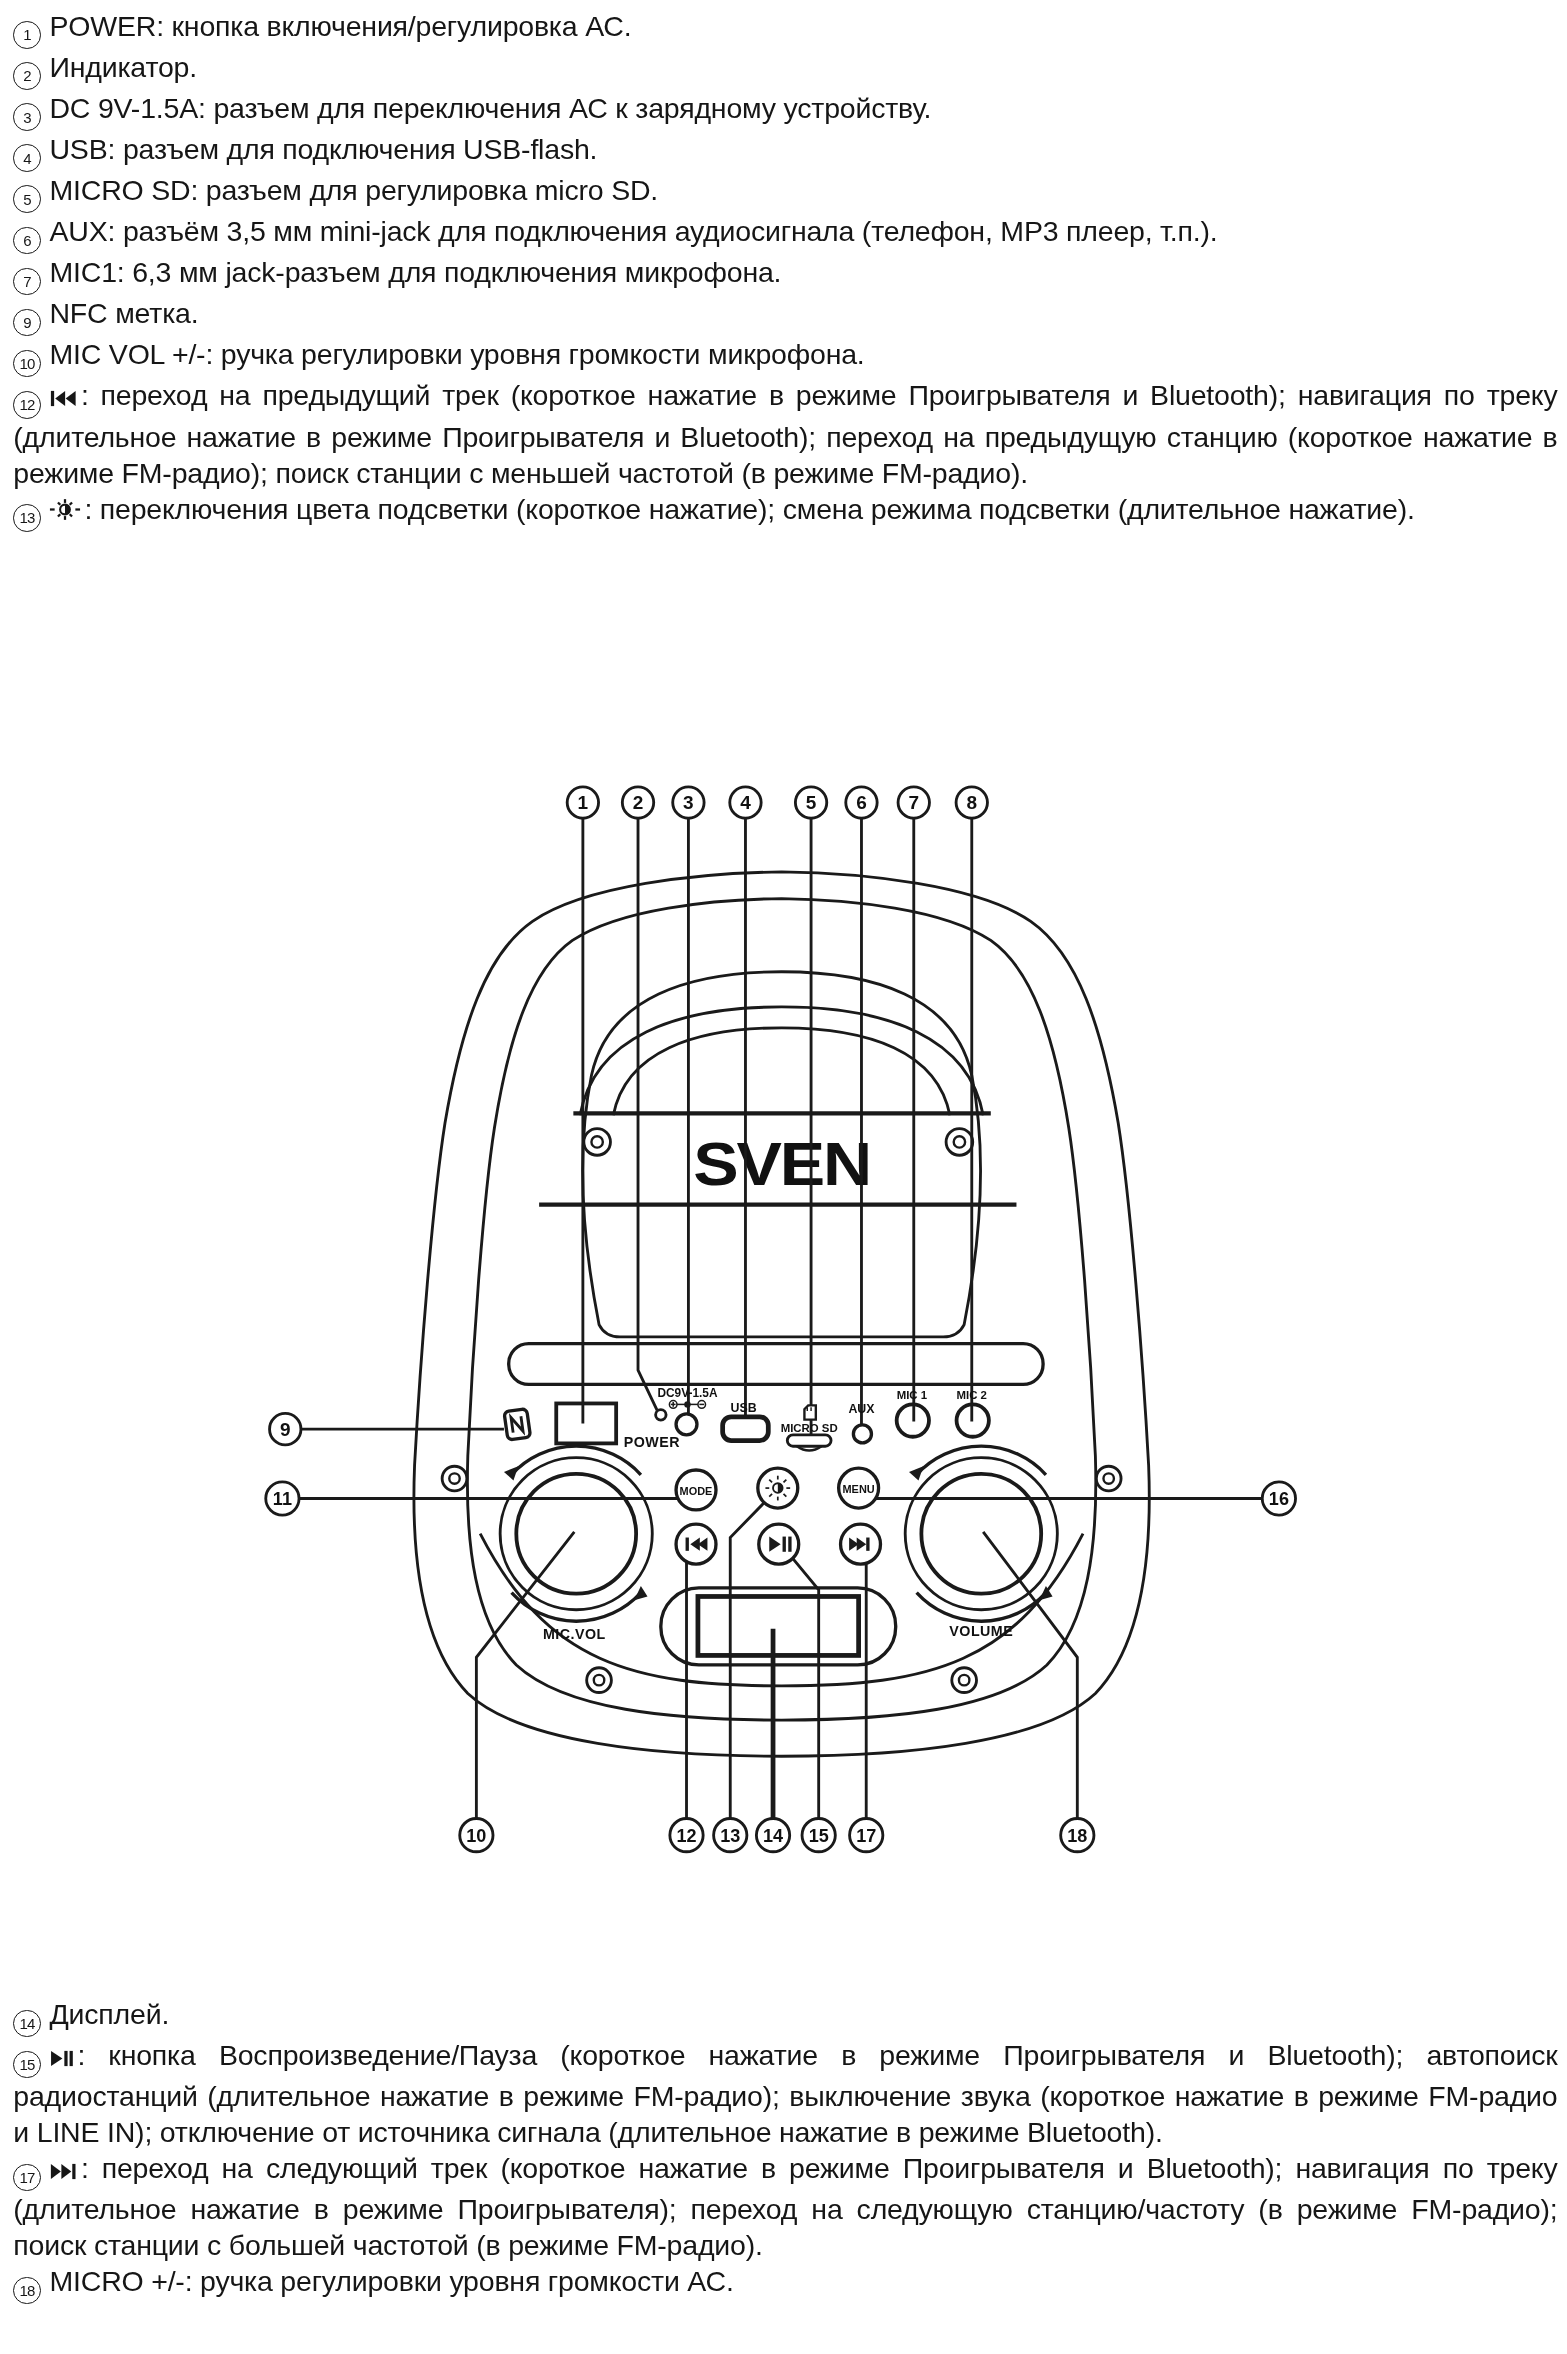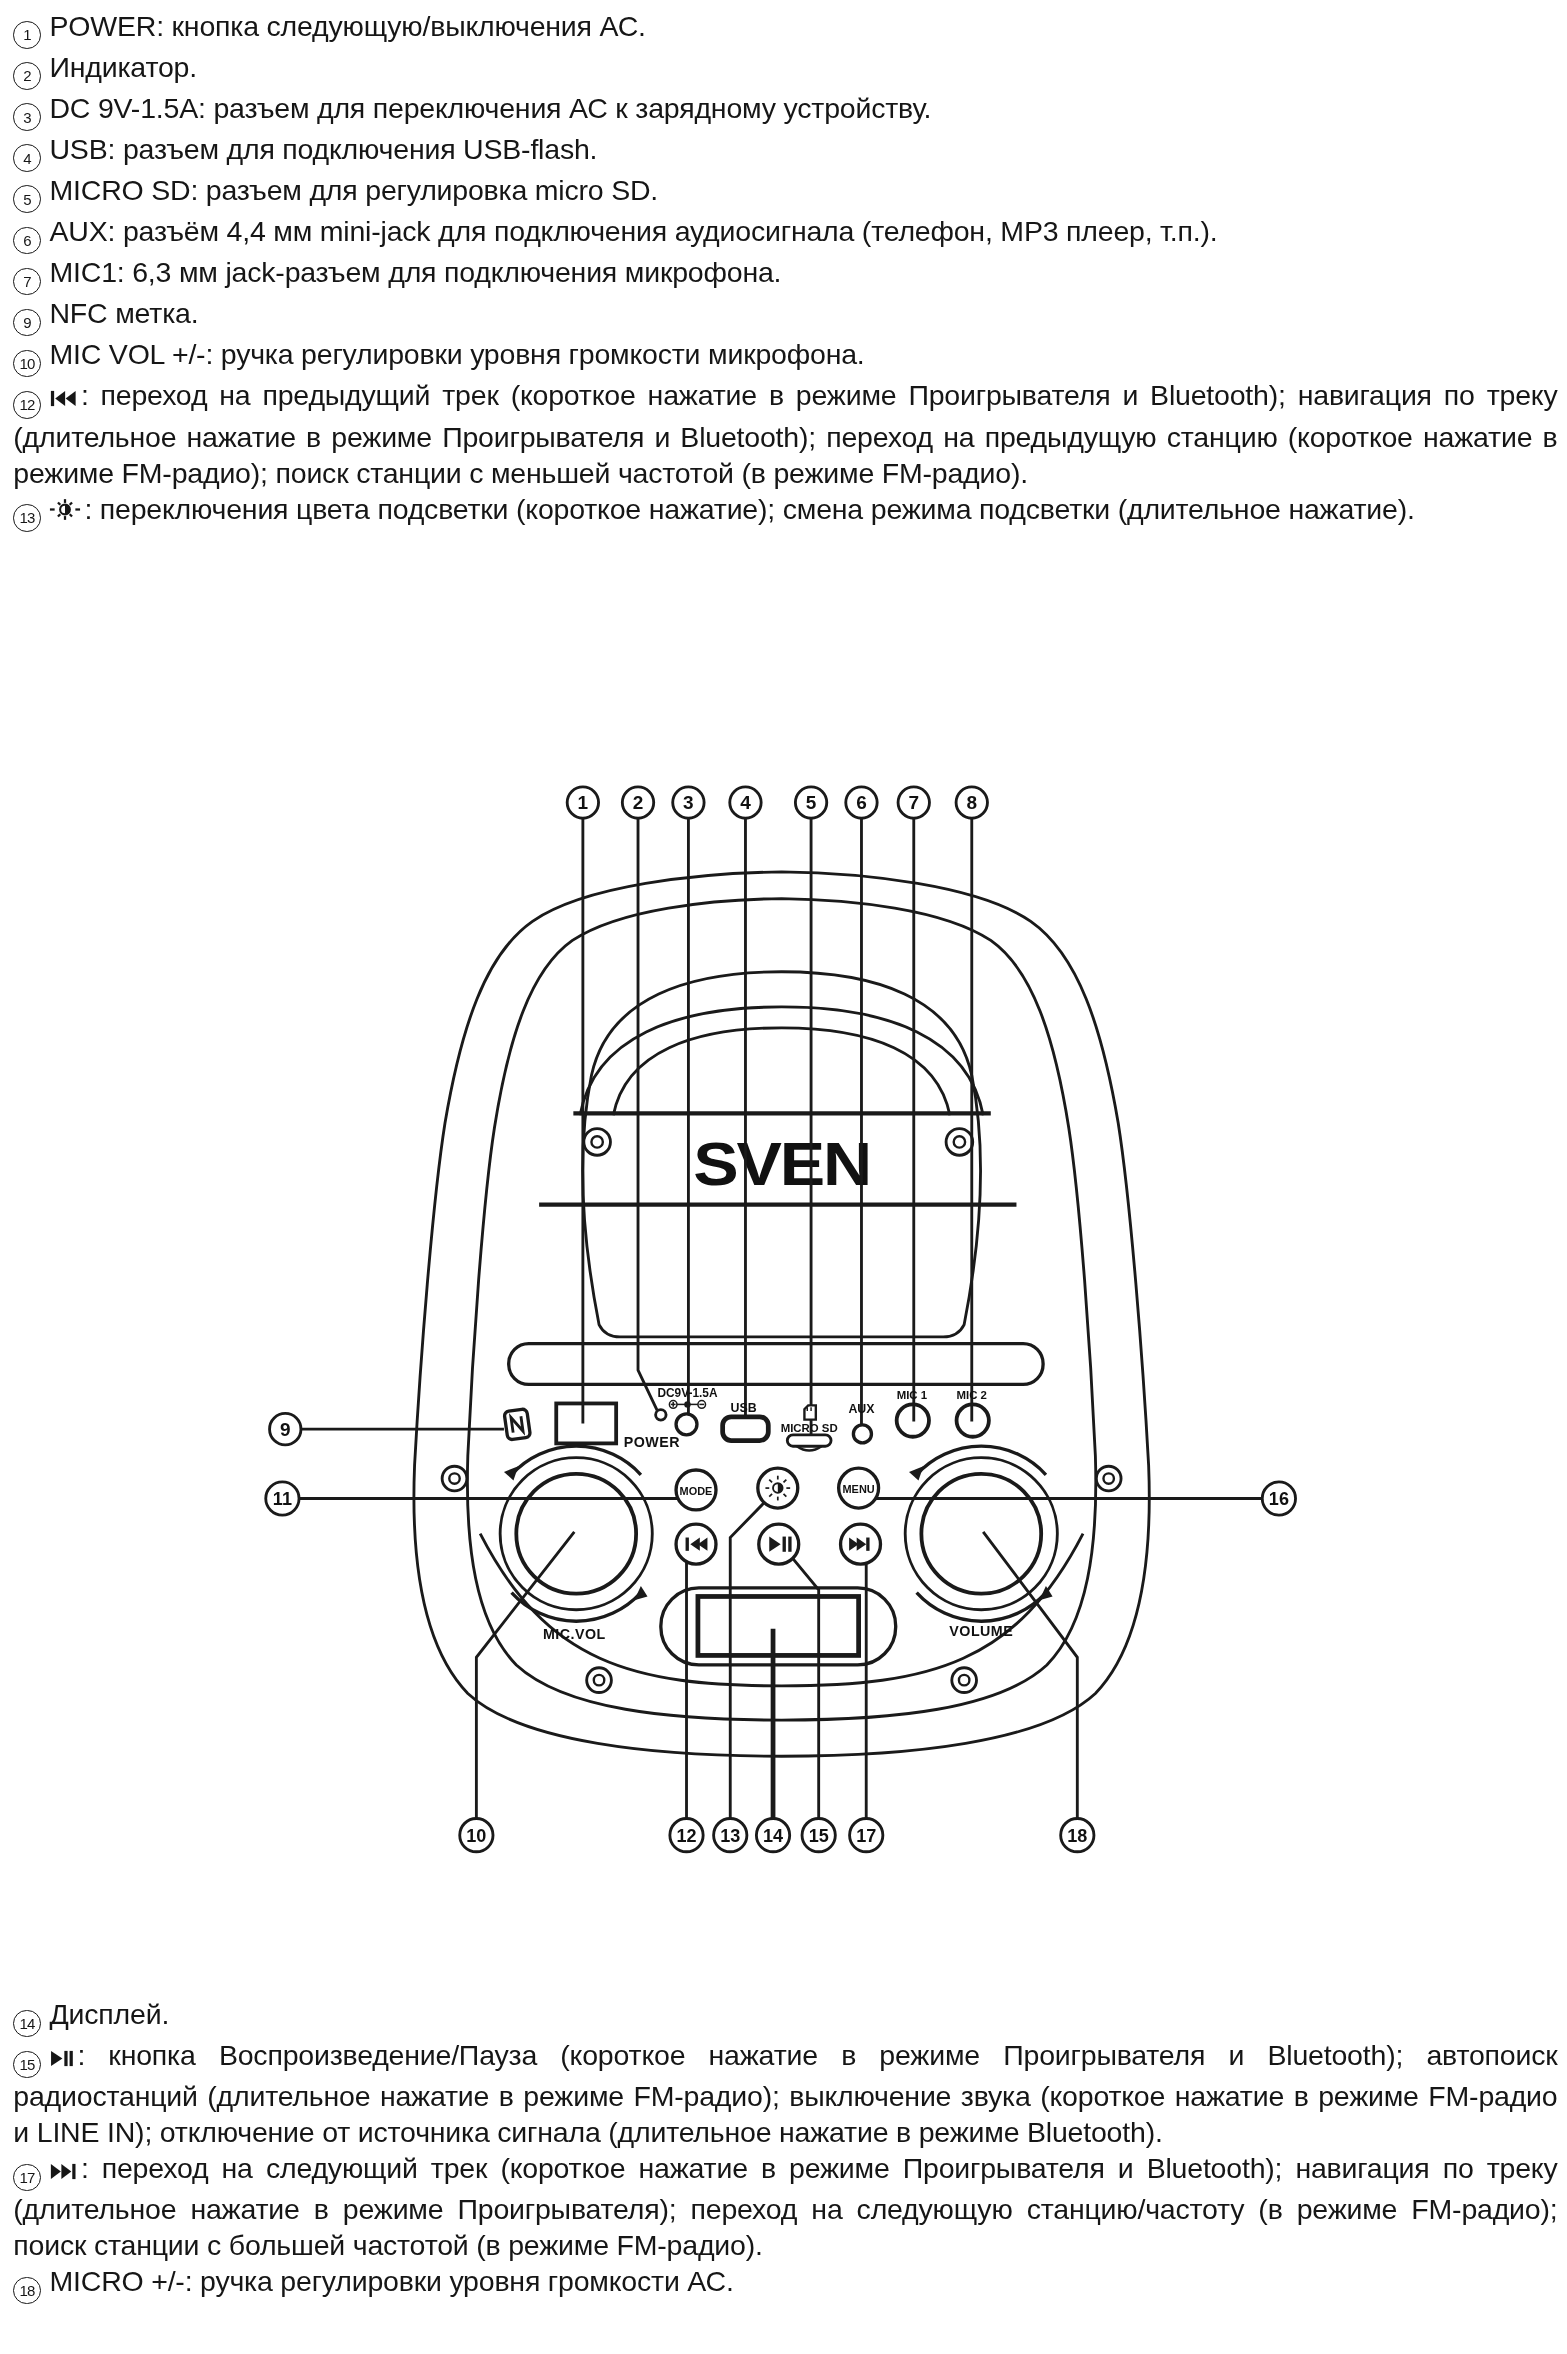--- a/index.html
+++ b/index.html
@@ -17,26 +17,26 @@
   .tico{display:inline-block;vertical-align:-2.9px;margin:0 2.9px 0 0;}
   svg text{font-family:"Liberation Sans",sans-serif;}
   .dlab{font-weight:bold;fill:#111;}
 </style>
 </head>
 <body>
 
 <div class="page">
 
   <div class="list list-top">
-    <p><span class="num">1</span><span>POWER: кнопка следующую/выключения АС.</span></p>
+    <p><span class="num">1</span><span>POWER: кнопка включения/регулировка АС.</span></p>
     <p><span class="num">2</span><span>Индикатор.</span></p>
     <p><span class="num">3</span><span>DC 9V-1.5A: разъем для переключения АС к зарядному устройству.</span></p>
     <p><span class="num">4</span><span>USB: разъем для подключения USB-flash.</span></p>
     <p><span class="num">5</span><span>MICRO SD: разъем для регулировка micro SD.</span></p>
-    <p><span class="num">6</span><span>AUX: разъём 4,4 мм mini-jack для подключения аудиосигнала (телефон, MP3 плеер, т.п.).</span></p>
+    <p><span class="num">6</span><span>AUX: разъём 3,5 мм mini-jack для подключения аудиосигнала (телефон, MP3 плеер, т.п.).</span></p>
     <p><span class="num">7</span><span>MIC1: 6,3 мм jack-разъем для подключения микрофона.</span></p>
     <p><span class="num">9</span><span>NFC метка.</span></p>
     <p><span class="num">10</span><span>MIC VOL +/-: ручка регулировки уровня громкости микрофона.</span></p>
     <p><span class="num">12</span><span class="tico"><svg width="28.5" height="19" viewBox="0 0 30 20">
             <rect x="2" y="2" width="3.4" height="16" fill="#161616"></rect>
             <polygon points="17,2 17,18 6.5,10" fill="#161616"></polygon>
             <polygon points="28,2 28,18 17.5,10" fill="#161616"></polygon>
           </svg></span><span>: переход на предыдущий трек (короткое нажатие в режиме Проигрывателя и Bluetooth); навигация по треку (длительное нажатие в режиме Проигрывателя и Bluetooth); переход на предыдущую станцию (короткое нажатие в режиме FM-радио); поиск станции с меньшей частотой (в режиме FM-радио).</span></p>
     <p><span class="num">13</span><span class="tico"><svg width="32" height="23" viewBox="0 0 34 24">
             <g stroke="#161616" stroke-width="2.4">

